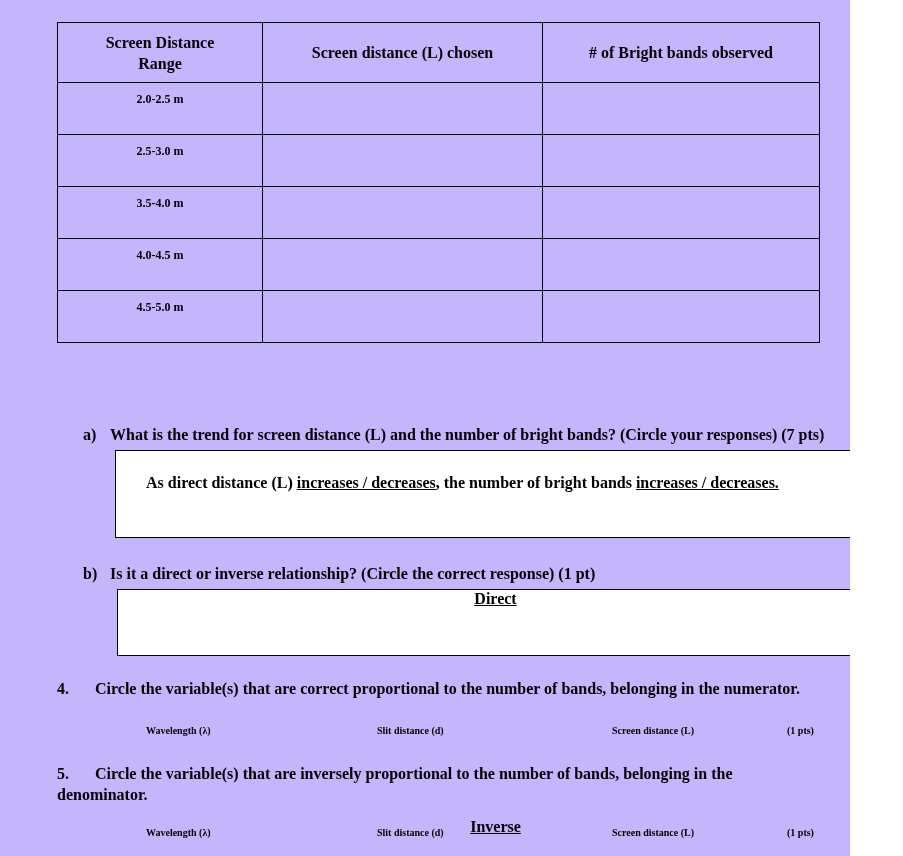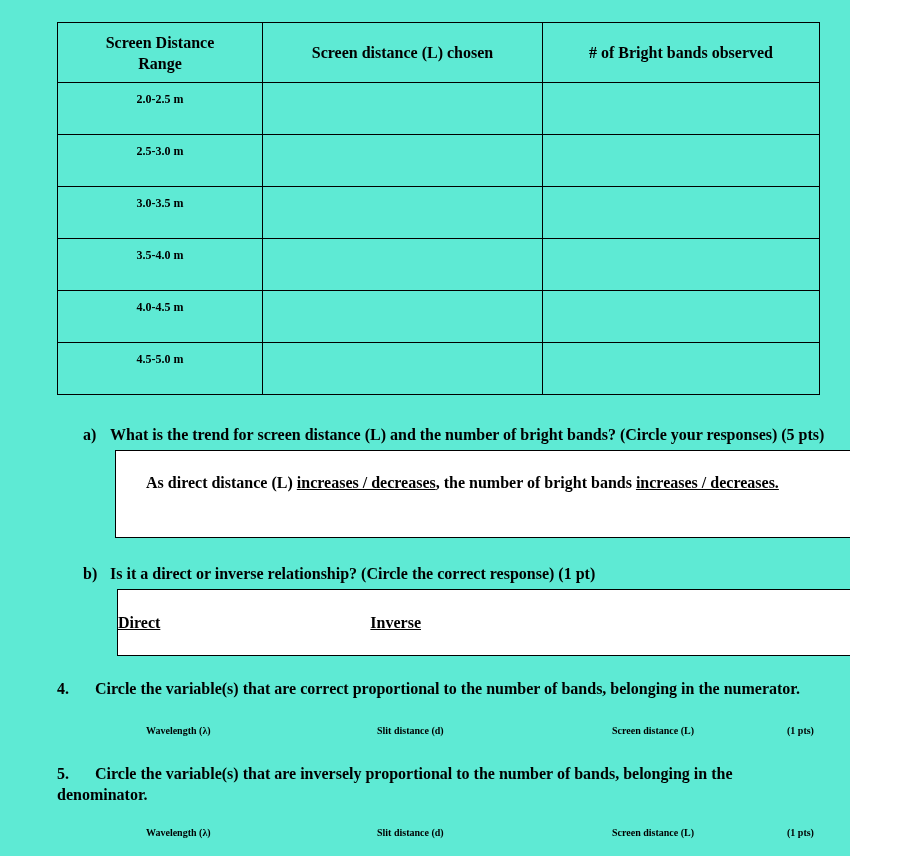--- a/index.html
+++ b/index.html
@@ -6,21 +6,21 @@
   html,body { background:#fff; }
   body {
     width:903px; height:856px;
     font-family:"Liberation Serif", serif;
     font-weight:700;
     color:#000;
   }
   .page {
     position:relative;
     width:850px; height:856px;
-    background:#5eead4;
+    background:#c4b5fd;
     font-size:16px;
     overflow:hidden;
   }
 
   
   .data-table {
     position:absolute; left:57px; top:22px;
     border-collapse:collapse; table-layout:fixed;
   }
   .data-table th, .data-table td { border:1px solid #000; }
@@ -41,21 +41,21 @@
 
   
   .box { position:absolute; border:1px solid #000; background:#fff; }
   .box-a {
     left:115px; top:450px; width:760px; height:88px;
     padding:23px 0 0 30px; white-space:nowrap;
   }
   .box-b {
     left:117px; top:589px; width:757px; height:67px;
     display:flex; align-items:center;
-    gap:210px;
+    gap:210px;flex-direction:column;
   }
   .circle-choice { text-decoration:underline; }
   .option        { text-decoration:underline; }
 
   
   .choices-row { position:absolute; display:flex; white-space:nowrap; font-size:10px; }
   .choices-row .c1 { width:231px; }
   .choices-row .c2 { width:235px; }
   .choices-row .c3 { width:175px; }
 
@@ -87,44 +87,39 @@
         <td>2.0-2.5 m</td>
         <td></td>
         <td></td>
       </tr>
       <tr>
         <td>2.5-3.0 m</td>
         <td></td>
         <td></td>
       </tr>
       <tr>
-        <td>3.0-3.5 m</td>
-        <td></td>
-        <td></td>
-      </tr>
-      <tr>
         <td>3.5-4.0 m</td>
         <td></td>
         <td></td>
       </tr>
       <tr>
         <td>4.0-4.5 m</td>
         <td></td>
         <td></td>
       </tr>
       <tr>
         <td>4.5-5.0 m</td>
         <td></td>
         <td></td>
       </tr>
     </tbody>
   </table>
 
   <div class="q-line" style="left:83px; top:426px;">
-    <span class="q-label">a)</span><span>What is the trend for screen distance (L) and the number of bright bands? (Circle your responses) (5 pts)</span>
+    <span class="q-label">a)</span><span>What is the trend for screen distance (L) and the number of bright bands? (Circle your responses) (7 pts)</span>
   </div>
 
   <div class="box box-a">
     <span>As direct distance (L) </span><span class="circle-choice">increases / decreases</span><span>, the number of bright bands </span><span class="circle-choice">increases / decreases.</span>
   </div>
 
   <div class="q-line" style="left:83px; top:565px;">
     <span class="q-label">b)</span><span>Is it a direct or inverse relationship? (Circle the correct response) (1 pt)</span>
   </div>
 

